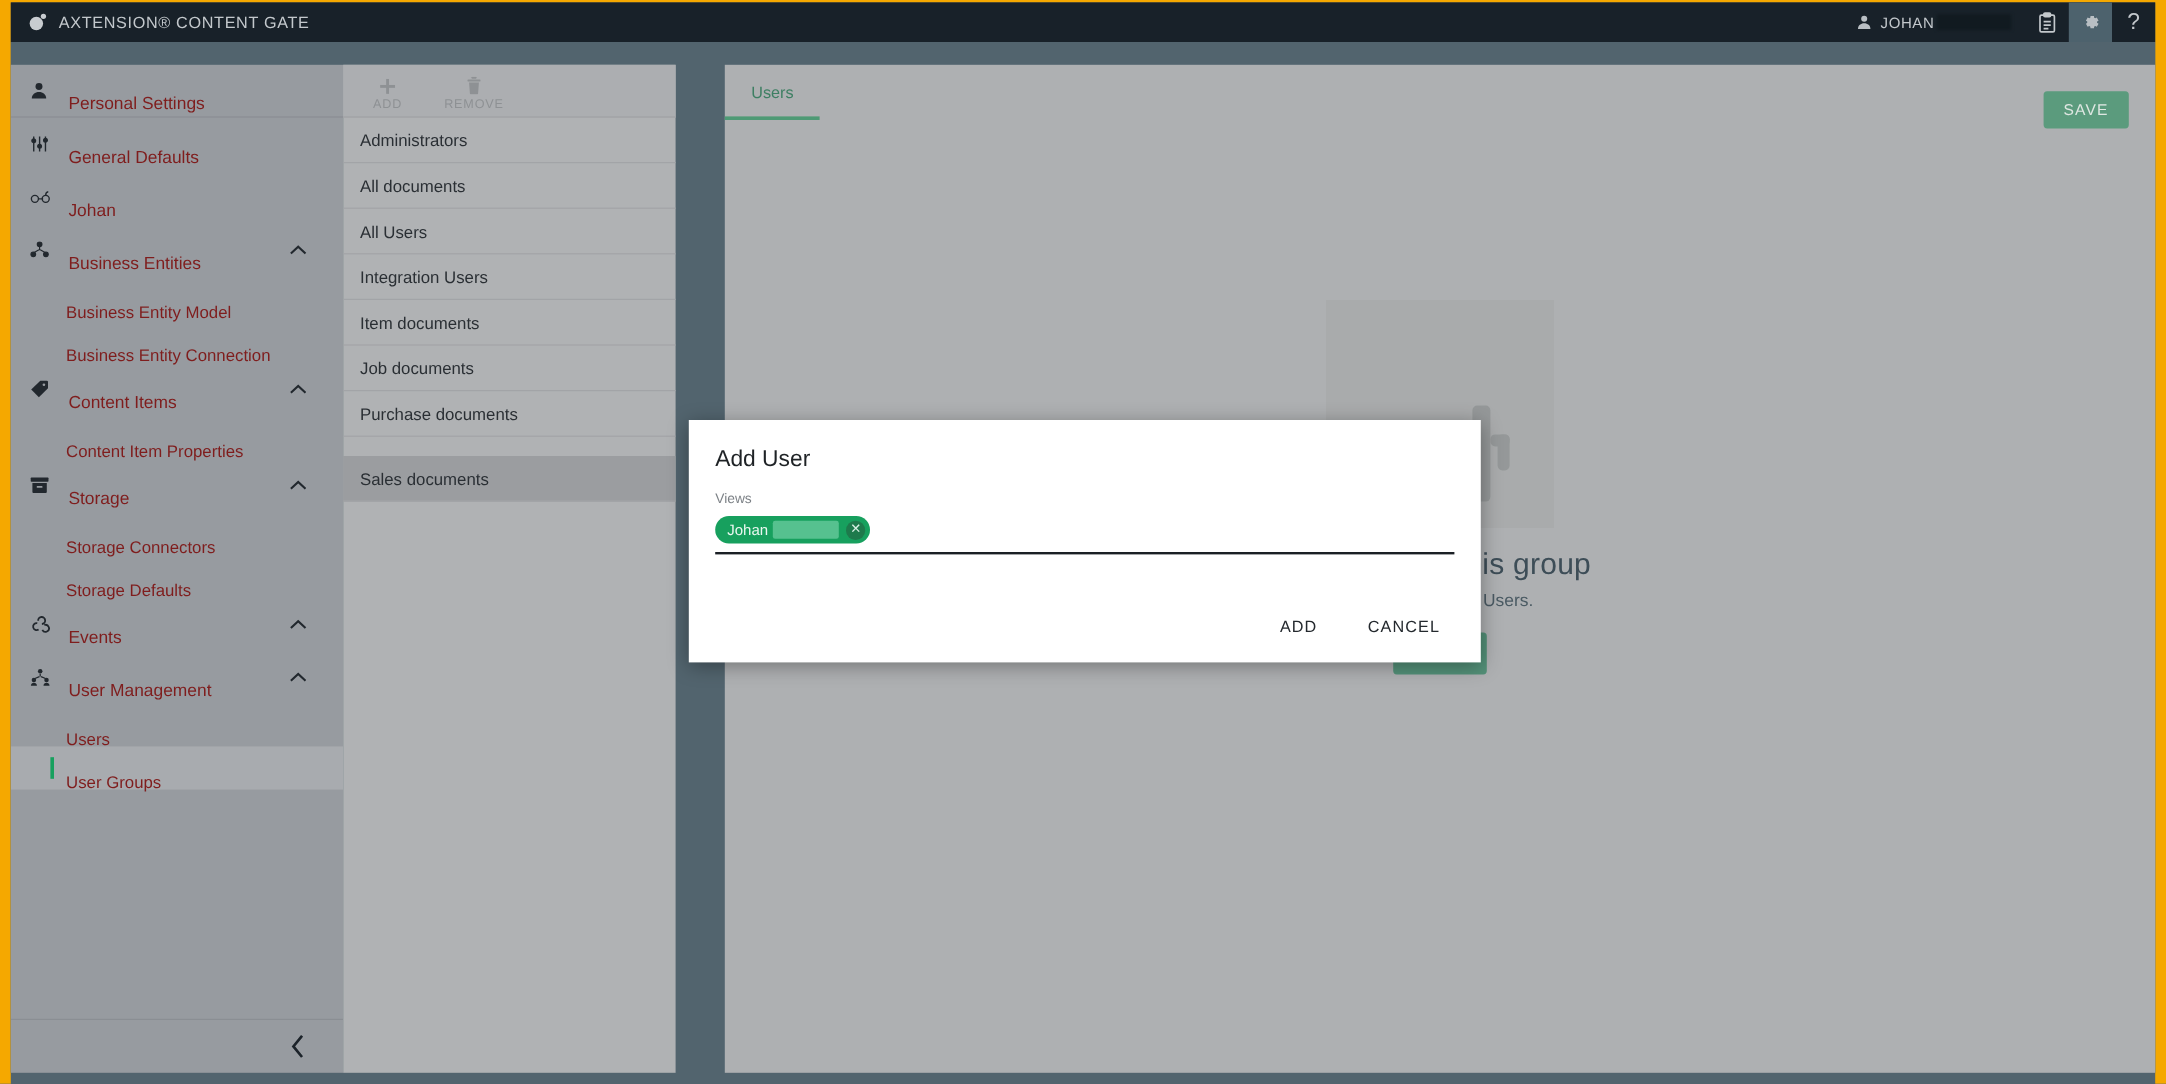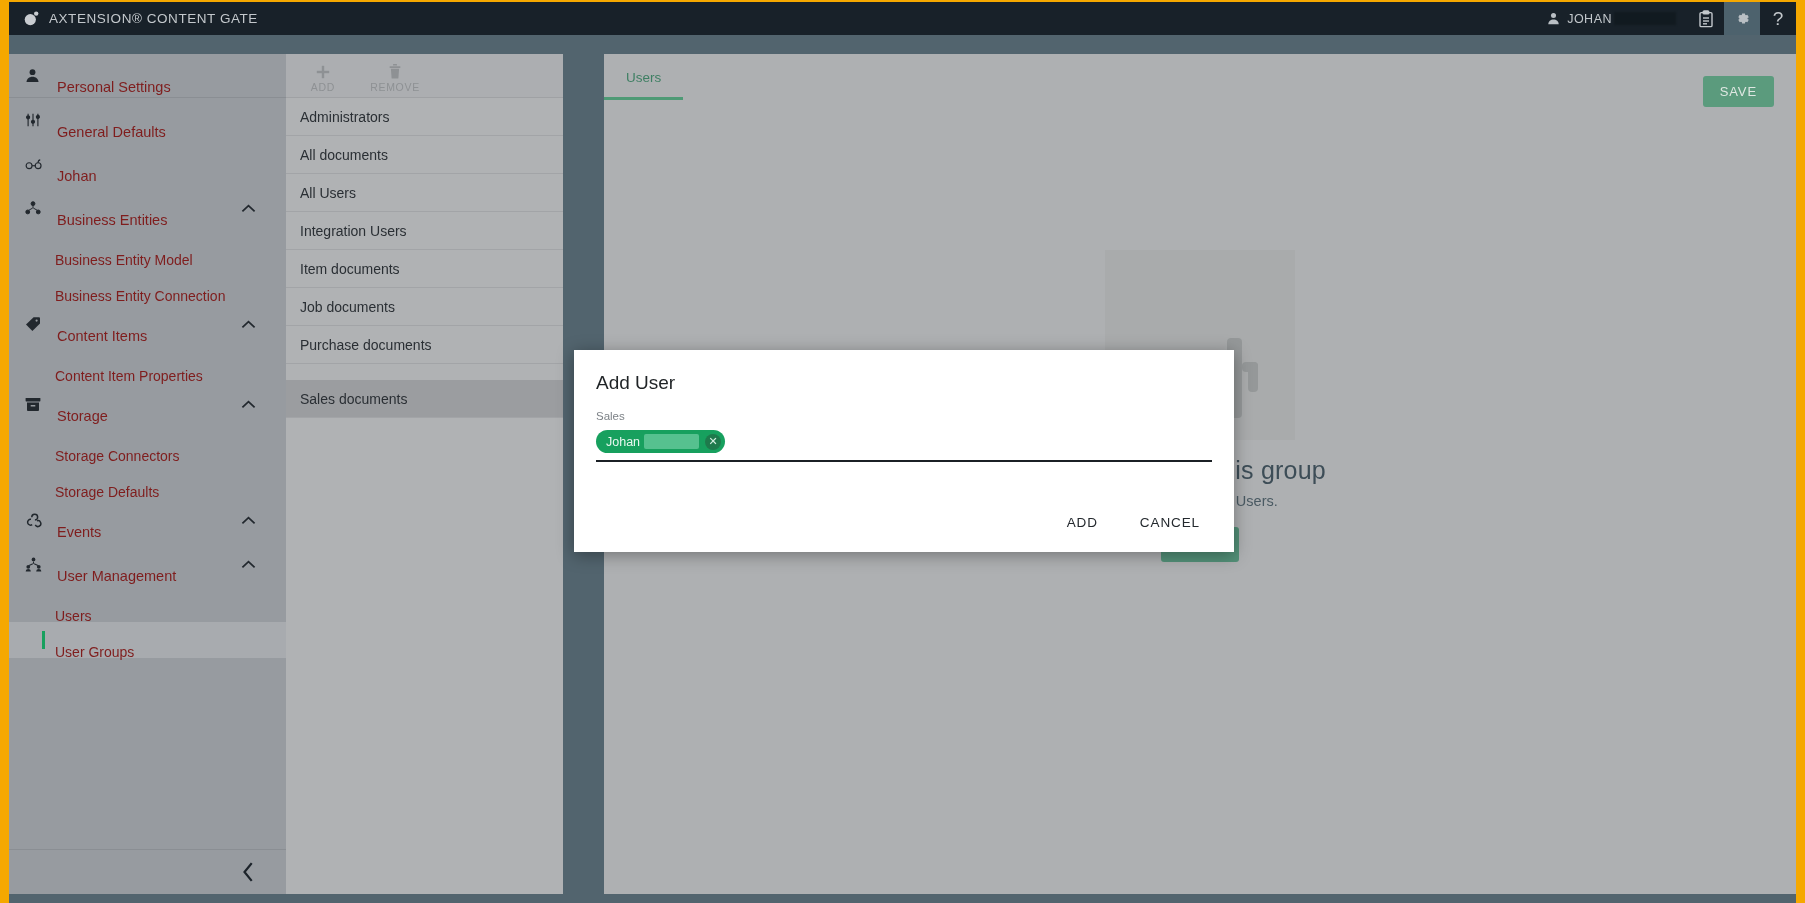--- a/index.html
+++ b/index.html
@@ -508,21 +508,21 @@
       </div>
       <div id="empty-title">No Users in this group</div>
       <div id="empty-sub">Click ADD to add Users.</div>
       <button id="empty-add-button">ADD</button>
     </div>
   </div>
 
   <div id="modal-overlay">
     <div id="modal">
       <div id="modal-title">Add User</div>
-      <div id="modal-field-label">Sales</div>
+      <div id="modal-field-label">Views</div>
 
       <div id="chip-field">
         <span id="user-chip">
           <span id="chip-text">Johan</span>
           <span id="chip-redacted"></span>
           <span id="chip-remove">✕</span>
         </span>
       </div>
 
       <div id="modal-actions">

